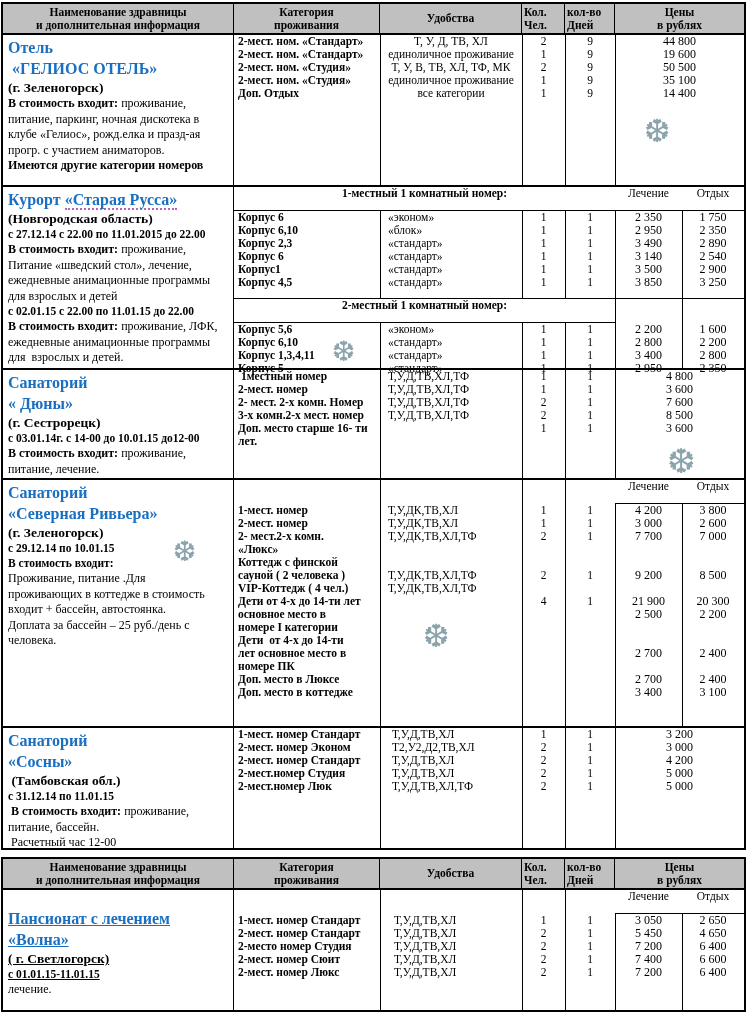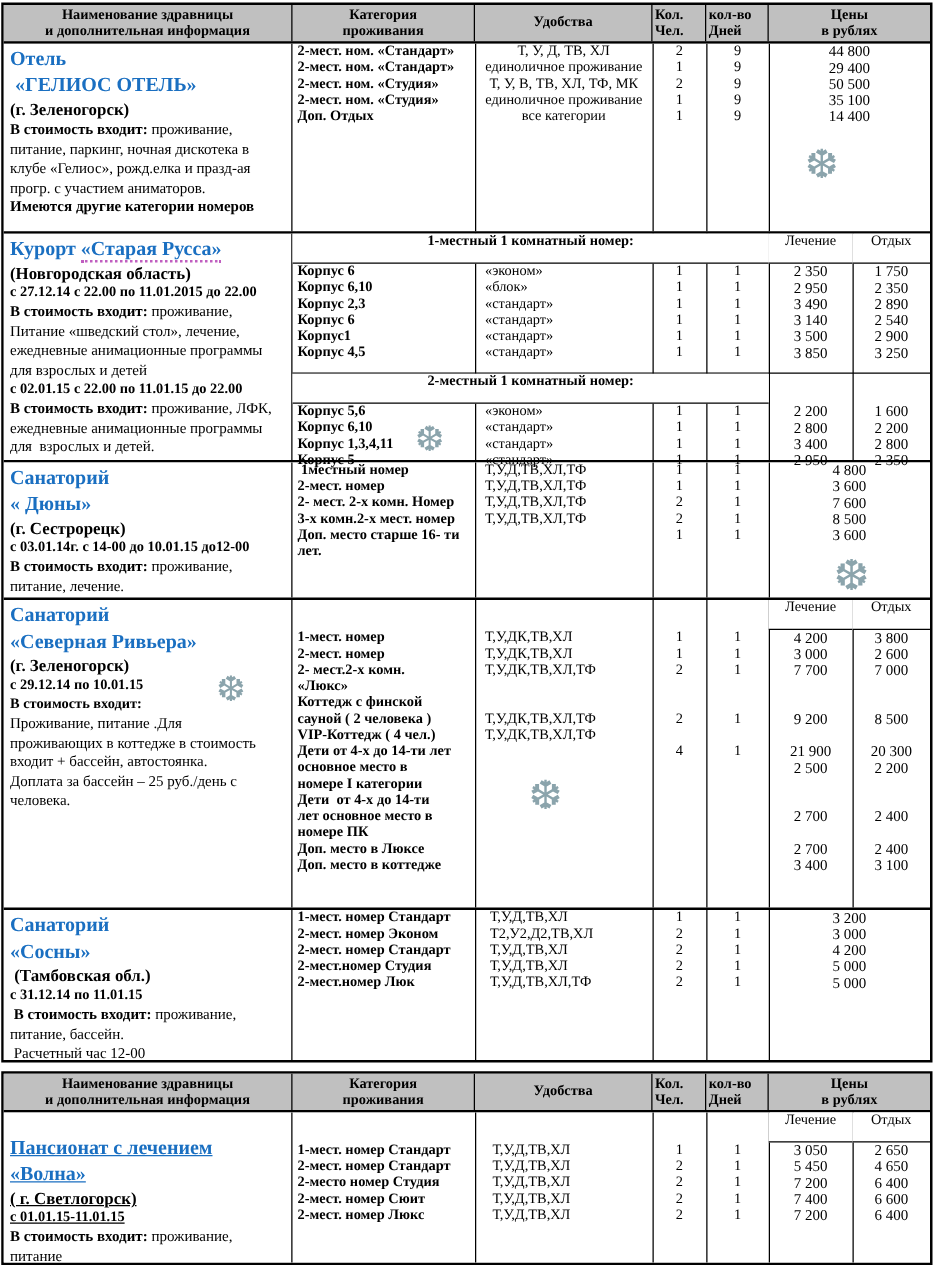--- a/index.html
+++ b/index.html
@@ -87,21 +87,21 @@
           <div class="blk-rows cols-single" style="grid-auto-rows: 13px;">
             <div class="cell c-cat" style="line-height: 13px;">2-мест. ном. «Стандарт»</div>
             <div class="cell c-amen" style="line-height: 13px; text-align: center;">Т, У, Д, ТВ, ХЛ</div>
             <div class="cell c-num" style="line-height: 13px;">2</div>
             <div class="cell c-num" style="line-height: 13px;">9</div>
             <div class="cell c-price" style="line-height: 13px;">44 800</div>
             <div class="cell c-cat" style="line-height: 13px;">2-мест. ном. «Стандарт»</div>
             <div class="cell c-amen" style="line-height: 13px; text-align: center;">единоличное проживание</div>
             <div class="cell c-num" style="line-height: 13px;">1</div>
             <div class="cell c-num" style="line-height: 13px;">9</div>
-            <div class="cell c-price" style="line-height: 13px;">29 400</div>
+            <div class="cell c-price" style="line-height: 13px;">19 600</div>
             <div class="cell c-cat" style="line-height: 13px;">2-мест. ном. «Студия»</div>
             <div class="cell c-amen" style="line-height: 13px; text-align: center;">Т, У, В, ТВ, ХЛ, ТФ, МК</div>
             <div class="cell c-num" style="line-height: 13px;">2</div>
             <div class="cell c-num" style="line-height: 13px;">9</div>
             <div class="cell c-price" style="line-height: 13px;">50 500</div>
             <div class="cell c-cat" style="line-height: 13px;">2-мест. ном. «Студия»</div>
             <div class="cell c-amen" style="line-height: 13px; text-align: center;">единоличное проживание</div>
             <div class="cell c-num" style="line-height: 13px;">1</div>
             <div class="cell c-num" style="line-height: 13px;">9</div>
             <div class="cell c-price" style="line-height: 13px;">35 100</div>
@@ -451,21 +451,20 @@
           <div>Цены</div>
           <div>в рублях</div>
         </div>
       </div>
       <div class="section last" style="height: 120px;">
         <div class="info" style="padding-top: 18px;">
           <div class="p-title u"><span>Пансионат с лечением</span></div>
           <div class="p-title u"><span>«Волна»</span></div>
           <div class="p-sub u"><span>( г. Светлогорск)</span></div>
           <div class="p-date u"><span>с 01.01.15-11.01.15</span></div>
-          <div class="p-body"><span class="b ">В стоимость входит:</span><span> проживание, питание</span></div>
           <div class="p-body"><span>лечение.</span></div>
         </div>
         <div class="bodyarea">
           <div class="vline" style="left: 146px;"></div>
           <div class="vline" style="left: 288px;"></div>
           <div class="vline" style="left: 331px;"></div>
           <div class="vline" style="left: 381px;"></div>
           <div class="vline" style="left: 448px;"></div>
           <div class="blk-sub">
             <div></div>

